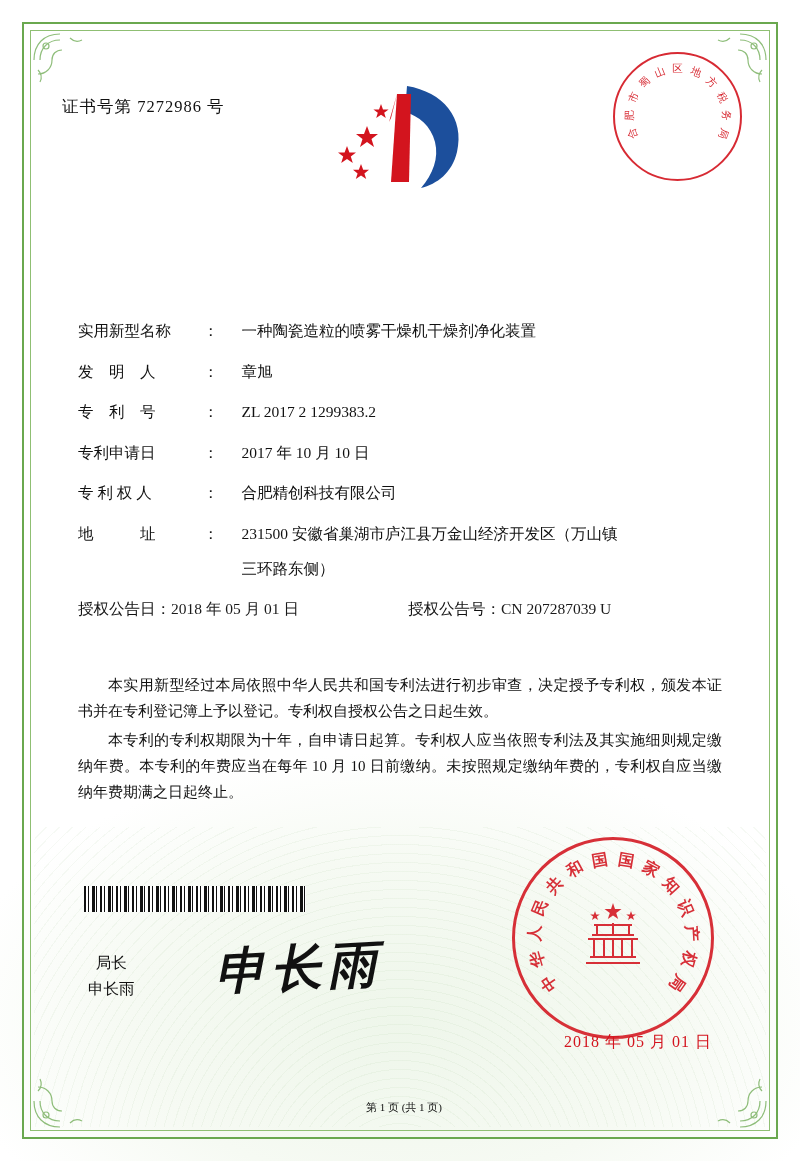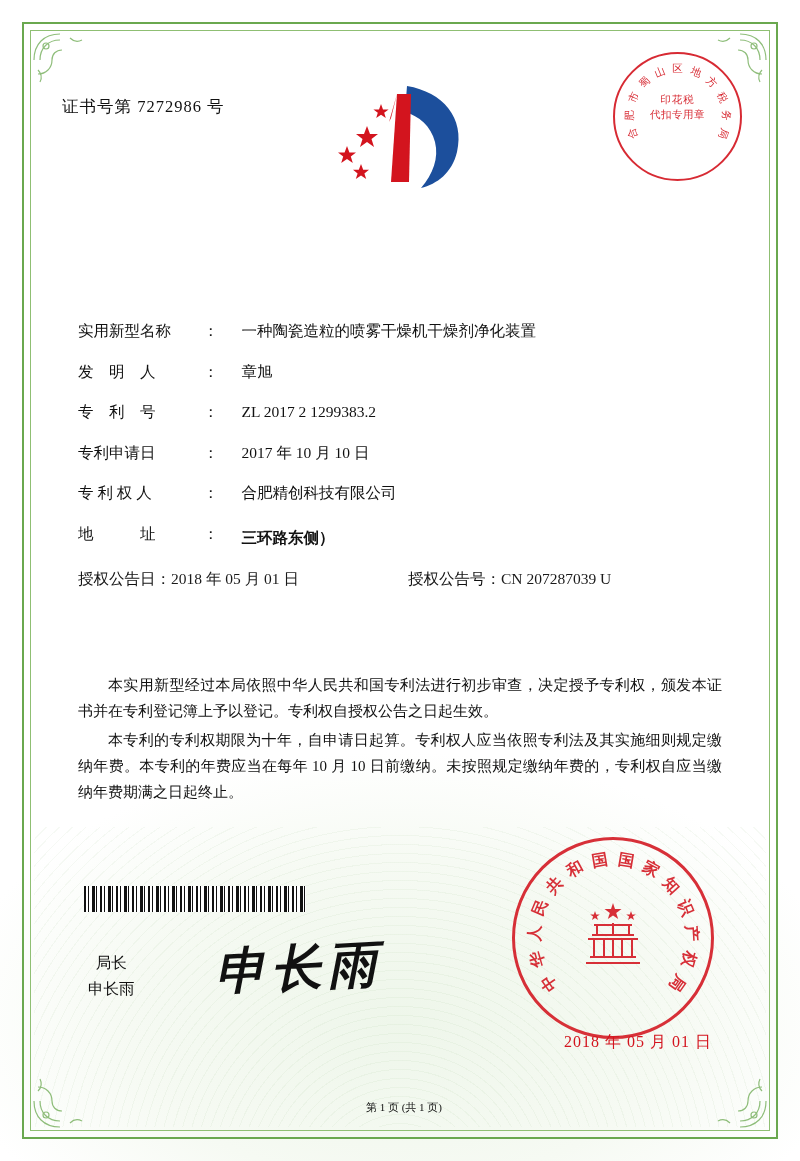--- a/index.html
+++ b/index.html
@@ -150,21 +150,21 @@
     color: #111;
   }
   .field .colon {
     flex: 0 0 auto;
     padding-right: 6px;
   }
   .field .val {
     flex: 1;
     color: #111;
   }
-  .field .val .l2 { display:block; margin-top: 4px; font-weight: bold; }
+  .field .val .l2 { display:block; margin-top: 16px; }
 
   .row-two {
     display: flex;
     margin-bottom: 4px;
   }
   .row-two .left { width: 330px; display:flex; }
   .row-two .right { flex:1; display:flex; }
   .row-two .lbl { color:#111; }
 
   .body-text {
@@ -359,24 +359,20 @@
         <span style="font-size: 10.5px; transform: rotate(-66deg) translate(0px, -48px) rotate(0deg) translate(-50%, -50%);">市</span>
         <span style="font-size: 10.5px; transform: rotate(-44deg) translate(0px, -48px) rotate(0deg) translate(-50%, -50%);">蜀</span>
         <span style="font-size: 10.5px; transform: rotate(-22deg) translate(0px, -48px) rotate(0deg) translate(-50%, -50%);">山</span>
         <span style="font-size: 10.5px; transform: rotate(0deg) translate(0px, -48px) rotate(0deg) translate(-50%, -50%);">区</span>
         <span style="font-size: 10.5px; transform: rotate(22deg) translate(0px, -48px) rotate(0deg) translate(-50%, -50%);">地</span>
         <span style="font-size: 10.5px; transform: rotate(44deg) translate(0px, -48px) rotate(0deg) translate(-50%, -50%);">方</span>
         <span style="font-size: 10.5px; transform: rotate(66deg) translate(0px, -48px) rotate(0deg) translate(-50%, -50%);">税</span>
         <span style="font-size: 10.5px; transform: rotate(88deg) translate(0px, -48px) rotate(0deg) translate(-50%, -50%);">务</span>
         <span style="font-size: 10.5px; transform: rotate(110deg) translate(0px, -48px) rotate(0deg) translate(-50%, -50%);">局</span>
       </div>
-    <div class="mid">
-      <div class="l1">印花税</div>
-      <div class="l2">代扣专用章</div>
-    </div>
   </div>
 
 
   <div class="fields">
 
     <div class="field">
       <span class="lbl">实用新型名称</span>
       <span class="colon">：</span>
       <span class="val">一种陶瓷造粒的喷雾干燥机干燥剂净化装置</span>
     </div>
@@ -402,20 +398,21 @@
     <div class="field">
       <span class="lbl">专 利 权 人</span>
       <span class="colon">：</span>
       <span class="val">合肥精创科技有限公司</span>
     </div>
 
     <div class="field">
       <span class="lbl">地　　　址</span>
       <span class="colon">：</span>
       <span class="val">
+        <span>231500  安徽省巢湖市庐江县万金山经济开发区（万山镇</span>
         <span class="l2">三环路东侧）</span>
       </span>
     </div>
 
     <div class="row-two">
       <div class="left">
         <span class="lbl">授权公告日</span>
         <span class="colon">：</span>
         <span class="val">2018 年 05 月 01 日</span>
       </div>

